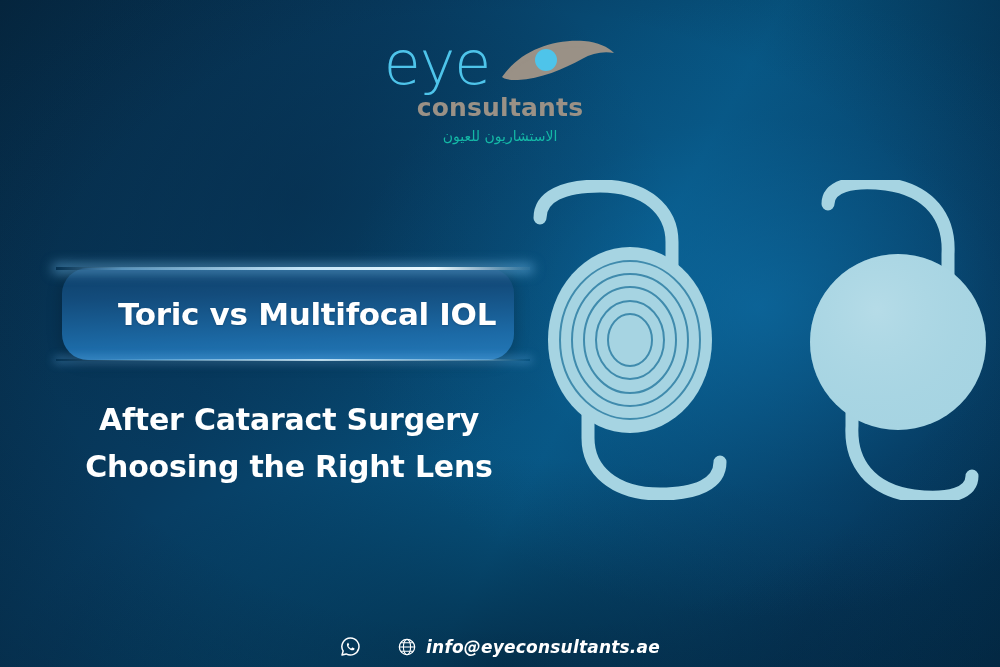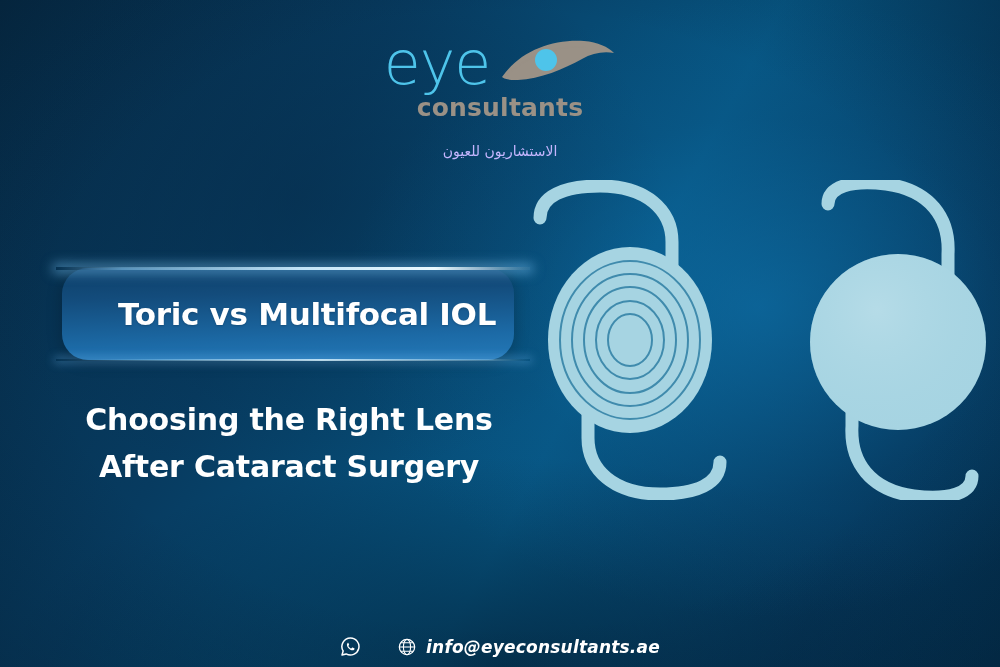--- a/index.html
+++ b/index.html
@@ -54,22 +54,22 @@
     font-family:"DejaVu Sans", sans-serif;
   }
   .logo-eyemark { display:block; margin-left:6px; }
   .logo-sub {
     margin-top:2px;
     font-size:25px; line-height:28px; font-weight:700;
     color:#9a9186; letter-spacing:0.2px;
     font-family:"DejaVu Sans", sans-serif;
   }
   .logo-ar {
-    margin-top:20px;
-    font-size:14px; line-height:18px; color:#c4b5fd;
+    margin-top:5px;
+    font-size:14px; line-height:18px; color:#14b8a6;
     font-family:"DejaVu Sans", sans-serif; direction:rtl;
   }
 
   
   .lens-wrap { position:absolute; z-index:4; }
   .lens-left  { left:520px; top:180px; width:220px; height:320px; }
   .lens-right { left:790px; top:180px; width:220px; height:320px; }
 
   
   .badge {
@@ -192,22 +192,22 @@
     <div class="logo-ar">الاستشاريون للعيون</div>
   </div>
 
   <div class="badge">
     <div class="badge-streak top"></div>
     <div class="badge-text">Toric vs Multifocal IOL</div>
     <div class="badge-streak bottom"></div>
   </div>
 
   <div class="subtitle">
+    <div>After Cataract Surgery</div>
     <div>Choosing the Right Lens</div>
-    <div>After Cataract Surgery</div>
   </div>
 
   <div class="footer">
 
     <div class="contact">
       <span class="ico">
         <svg width="21" height="21" viewBox="0 0 24 24">
           <path d="M12 2.2A9.8 9.8 0 0 0 3.6 17.1L2.3 21.7l4.7-1.2A9.8 9.8 0 1 0 12 2.2Z" fill="none" stroke="#ffffff" stroke-width="1.7" stroke-linejoin="round"></path>
           <path d="M8.8 7.6c.3-.1.6 0 .8.4l.8 1.7c.1.3.1.5-.1.7l-.6.7c-.1.2-.2.4 0 .7.6 1 1.6 1.9 2.7 2.4.3.1.5.1.7-.1l.6-.7c.2-.2.4-.3.7-.2l1.8.8c.4.2.5.5.4.8-.2.9-1.1 1.6-2.1 1.6-2.9 0-6.6-3.6-6.6-6.5 0-1 .7-1.9 1.6-2.1 .1 0 .2-.1.3-.1Z" fill="#ffffff"></path>
         </svg>

